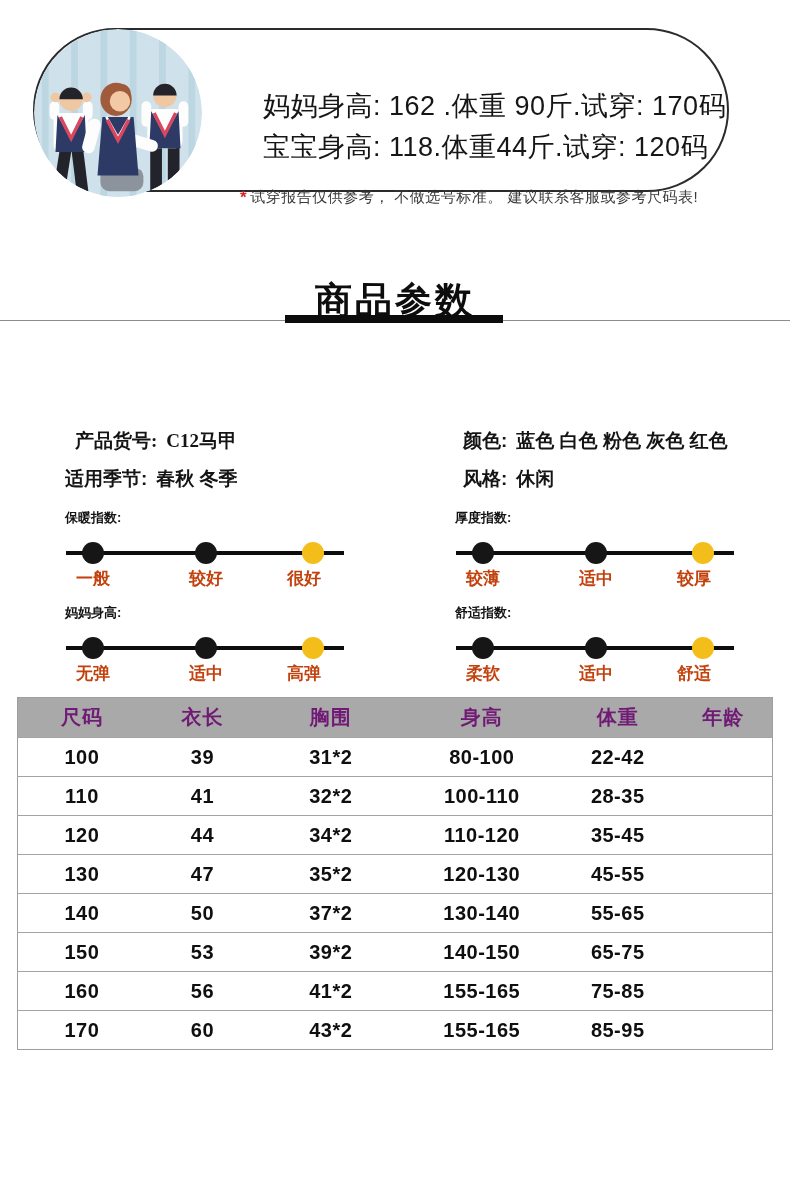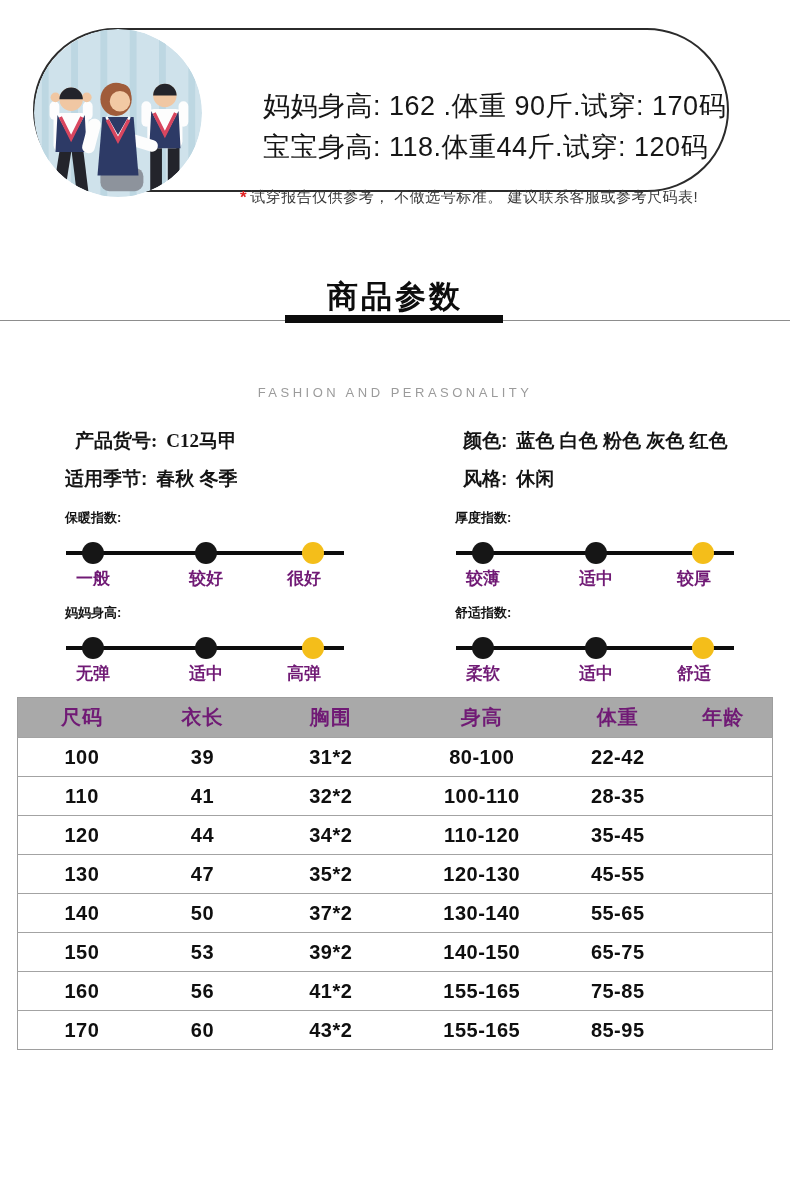--- a/index.html
+++ b/index.html
@@ -34,21 +34,21 @@
   .fit-line.l2{top:99px;}
   .disclaimer{
     position:absolute;left:205px;top:158px;font-size:15px;color:#3a3a3a;
     white-space:nowrap;z-index:3;letter-spacing:0.5px;
   }
   .disclaimer .star{color:#E02121;font-weight:bold;font-size:17px;margin-right:3px;vertical-align:-1px;}
 
   
   .sec-title{
     position:absolute;top:276px;left:0;width:790px;text-align:center;
-    font-size:31px;font-weight:bold;letter-spacing:3px;color:#0d0d0d;
+    font-size:37px;font-weight:bold;letter-spacing:3px;color:#0d0d0d;
   }
   .rule-line{position:absolute;top:320px;left:0;width:790px;height:1px;background:#8d8d8d;}
   .rule-bar{position:absolute;top:315px;left:285px;width:218px;height:8px;background:#0c0c0c;}
   .subtitle{
     position:absolute;top:385px;left:0;width:790px;text-align:center;
     font-size:13px;color:#9b9b9b;letter-spacing:3.5px;
   }
 
   
   .info-item{position:absolute;font-size:19px;font-weight:bold;white-space:nowrap;color:#141414;}
@@ -62,21 +62,21 @@
   .index-block{position:absolute;width:292px;height:90px;}
   .ib-warm{left:58px;top:505px;}
   .ib-thick{left:448px;top:505px;}
   .ib-elastic{left:58px;top:600px;}
   .ib-comfort{left:448px;top:600px;}
   .index-label{position:absolute;left:7px;top:4px;font-size:13px;font-weight:bold;color:#141414;}
   .track{position:absolute;left:8px;top:46px;width:278px;height:4px;background:#0d0d0d;}
   .dot{position:absolute;top:37px;width:22px;height:22px;border-radius:50%;background:#161616;}
   .dot.d0{left:24px;} .dot.d1{left:137px;} .dot.d2{left:244px;}
   .dot.active{background:var(--yellow);}
-  .lvl{position:absolute;top:62px;transform:translateX(-50%);font-size:17px;font-weight:bold;white-space:nowrap;color:#701a75;}
+  .lvl{position:absolute;top:62px;transform:translateX(-50%);font-size:17px;font-weight:bold;white-space:nowrap;color:#c2410c;}
   .lvl.p0{left:35px;} .lvl.p1{left:148px;} .lvl.p2{left:246px;}
 
   
   .size-table{
     position:absolute;left:17px;top:697px;width:756px;
     border-collapse:collapse;border:1px solid #9e9e9e;table-layout:fixed;
   }
   .size-table th{
     background:var(--hdr-gray);color:#701a75;font-size:20px;font-weight:bold;
     height:40px;text-align:center;letter-spacing:1px;
@@ -155,21 +155,20 @@
           <circle cx="88" cy="74" r="10.5" fill="#f2c9a4"></circle>
           <path d="M77,76 q-3,-20 11,-20 q14,0 11,20 q-1,-14 -11,-15 q-10,1 -11,15 Z" fill="#a05c3a"></path>
         </g>
       </g>
     </svg>
   </div>
 
   <div class="sec-title">商品参数</div>
   <div class="rule-line"></div>
   <div class="rule-bar"></div>
-  <div class="subtitle">FASHION AND PERASONALITY</div>
 
   <div class="info-item ii0">
     <span class="lbl">产品货号:</span><span class="val">C12马甲</span>
   </div>
   <div class="info-item ii1">
     <span class="lbl">颜色:</span><span class="val">蓝色 白色 粉色 灰色 红色</span>
   </div>
   <div class="info-item ii2">
     <span class="lbl">适用季节:</span><span class="val">春秋 冬季</span>
   </div>

